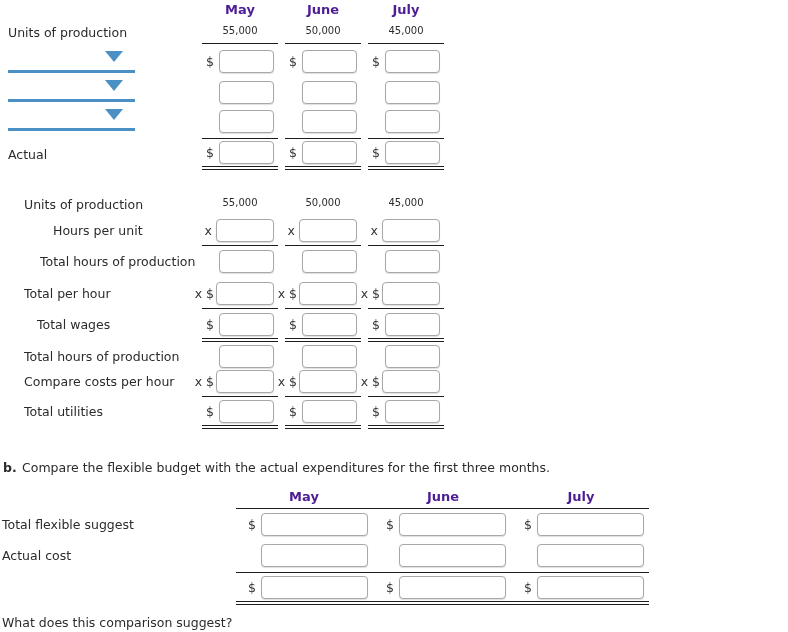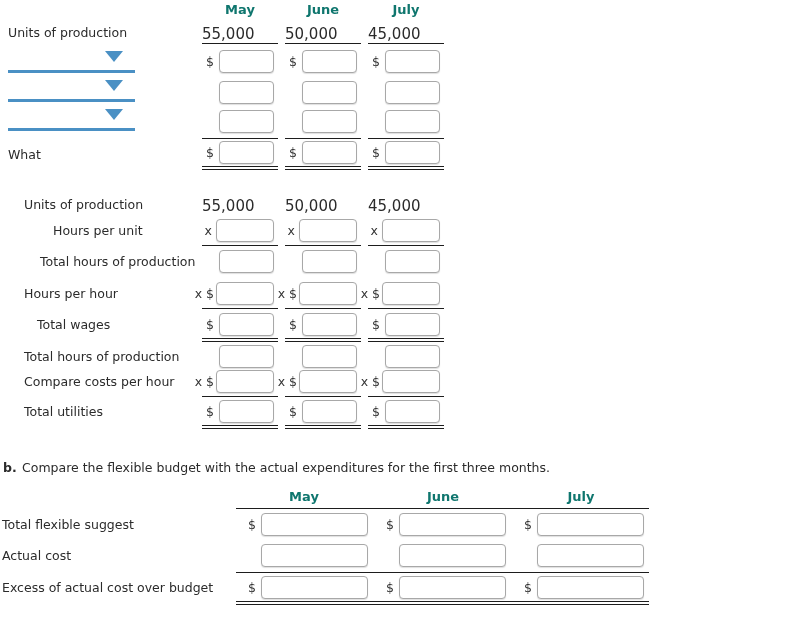--- a/index.html
+++ b/index.html
@@ -24,27 +24,27 @@
     color: #2b2b2b;
     font-size: 12.5px;
     line-height: 14px;
   }
 
   .colhead {
     position: absolute;
     font-weight: bold;
     font-size: 13px;
     text-align: center;
-    color: #0f766e;
+    color: #4c1d95;
   }
 
   .numval {
     position: absolute;
-    text-align: left;
-    font-size: 15px;
+    text-align: center;
+    font-size: 10px;
     color: #2b2b2b;
   }
 
   
   .inbox {
     position: absolute;
     background: #fff;
     border: 1px solid #a8a8a8;
     border-radius: 4px;
     box-shadow: 0 1px 1px rgba(0,0,0,0.13);
@@ -157,21 +157,21 @@
     <select class="ddsel"><option></option><option>Direct materials</option><option>Direct labor</option><option>Utilities</option></select>
   </div>
   <input class="inbox" type="text" style="left: 219px; top: 110px; width: 55px; height: 23px;">
   <input class="inbox" type="text" style="left: 302px; top: 110px; width: 55px; height: 23px;">
   <input class="inbox" type="text" style="left: 385px; top: 110px; width: 55px; height: 23px;">
 
   <div class="rule" style="left:202px; top:138px; width:76px;"></div>
   <div class="rule" style="left:285px; top:138px; width:76px;"></div>
   <div class="rule" style="left:368px; top:138px; width:76px;"></div>
 
-  <div class="lbl" style="left:8px; top:148px;">What</div>
+  <div class="lbl" style="left:8px; top:148px;">Actual</div>
   <div class="pfx" style="left:200px; top:145px; width:14px;">$</div>
   <input class="inbox" type="text" style="left: 219px; top: 141px; width: 55px; height: 23px;">
   <div class="pfx" style="left:283px; top:145px; width:14px;">$</div>
   <input class="inbox" type="text" style="left: 302px; top: 141px; width: 55px; height: 23px;">
   <div class="pfx" style="left:366px; top:145px; width:14px;">$</div>
   <input class="inbox" type="text" style="left: 385px; top: 141px; width: 55px; height: 23px;">
 
   <div class="rule dbl" style="left:202px; top:166px; width:76px;"></div>
   <div class="rule dbl" style="left:285px; top:166px; width:76px;"></div>
   <div class="rule dbl" style="left:368px; top:166px; width:76px;"></div>
@@ -192,21 +192,21 @@
 
   <div class="rule" style="left:202px; top:245px; width:76px;"></div>
   <div class="rule" style="left:285px; top:245px; width:76px;"></div>
   <div class="rule" style="left:368px; top:245px; width:76px;"></div>
 
   <div class="lbl" style="left:40px; top:255px;">Total hours of production</div>
   <input class="inbox" type="text" style="left: 219px; top: 250px; width: 55px; height: 23px;">
   <input class="inbox" type="text" style="left: 302px; top: 250px; width: 55px; height: 23px;">
   <input class="inbox" type="text" style="left: 385px; top: 250px; width: 55px; height: 23px;">
 
-  <div class="lbl" style="left:24px; top:287px;">Hours per hour</div>
+  <div class="lbl" style="left:24px; top:287px;">Total per hour</div>
   <div class="pfx" style="left:188px; top:286px; width:26px;">x $</div>
   <input class="inbox" type="text" style="left: 216px; top: 282px; width: 58px; height: 23px;">
   <div class="pfx" style="left:271px; top:286px; width:26px;">x $</div>
   <input class="inbox" type="text" style="left: 299px; top: 282px; width: 58px; height: 23px;">
   <div class="pfx" style="left:354px; top:286px; width:26px;">x $</div>
   <input class="inbox" type="text" style="left: 382px; top: 282px; width: 58px; height: 23px;">
 
   <div class="rule" style="left:202px; top:308px; width:76px;"></div>
   <div class="rule" style="left:285px; top:308px; width:76px;"></div>
   <div class="rule" style="left:368px; top:308px; width:76px;"></div>
@@ -269,24 +269,24 @@
   <div class="pfx" style="left:518px; top:517px; width:14px;">$</div>
   <input class="inbox" type="text" style="left: 537px; top: 513px; width: 107px; height: 23px;">
 
   <div class="lbl" style="left:2px; top:549px;">Actual cost</div>
   <input class="inbox" type="text" style="left: 261px; top: 544px; width: 107px; height: 23px;">
   <input class="inbox" type="text" style="left: 399px; top: 544px; width: 107px; height: 23px;">
   <input class="inbox" type="text" style="left: 537px; top: 544px; width: 107px; height: 23px;">
 
   <div class="rule" style="left:236px; top:572px; width:413px;"></div>
 
-  <div class="lbl" style="left:2px; top:581px;">Excess of actual cost over budget</div>
   <div class="pfx" style="left:242px; top:580px; width:14px;">$</div>
   <input class="inbox" type="text" style="left: 261px; top: 576px; width: 107px; height: 23px;">
   <div class="pfx" style="left:380px; top:580px; width:14px;">$</div>
   <input class="inbox" type="text" style="left: 399px; top: 576px; width: 107px; height: 23px;">
   <div class="pfx" style="left:518px; top:580px; width:14px;">$</div>
   <input class="inbox" type="text" style="left: 537px; top: 576px; width: 107px; height: 23px;">
 
   <div class="rule dbl" style="left:236px; top:601px; width:413px;"></div>
 
+  <div class="qtext" style="left:2px; top:615px;">What does this comparison suggest?</div>
 
 </div>
 
 </body></html>

